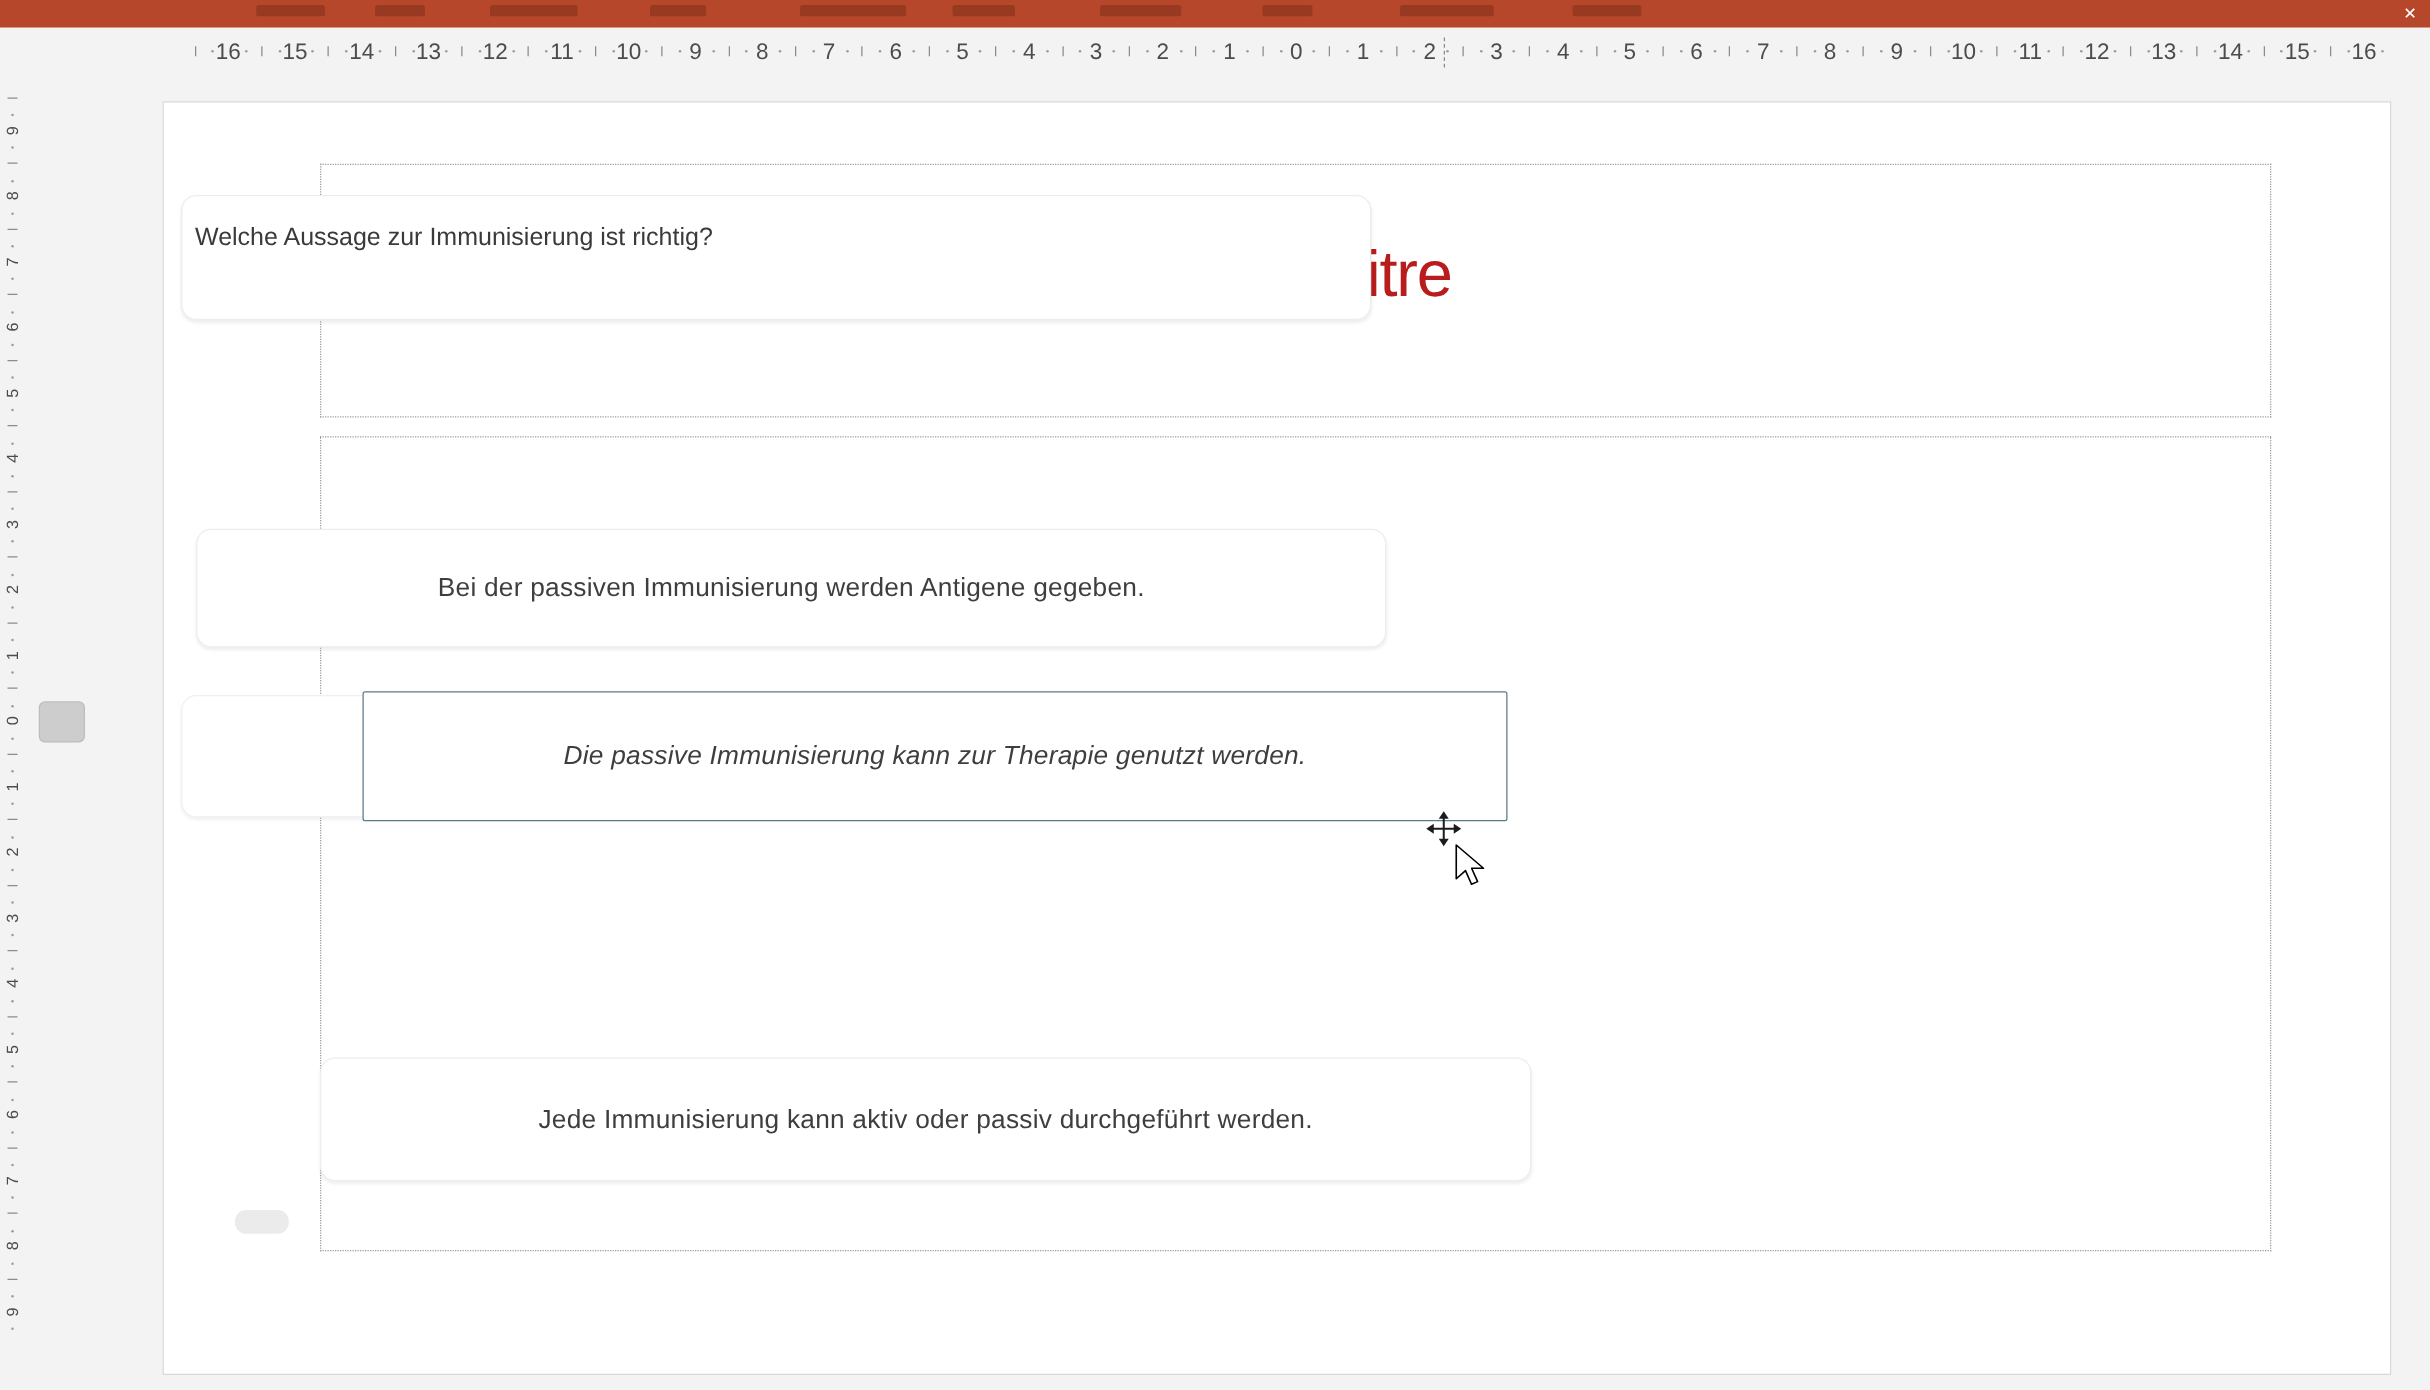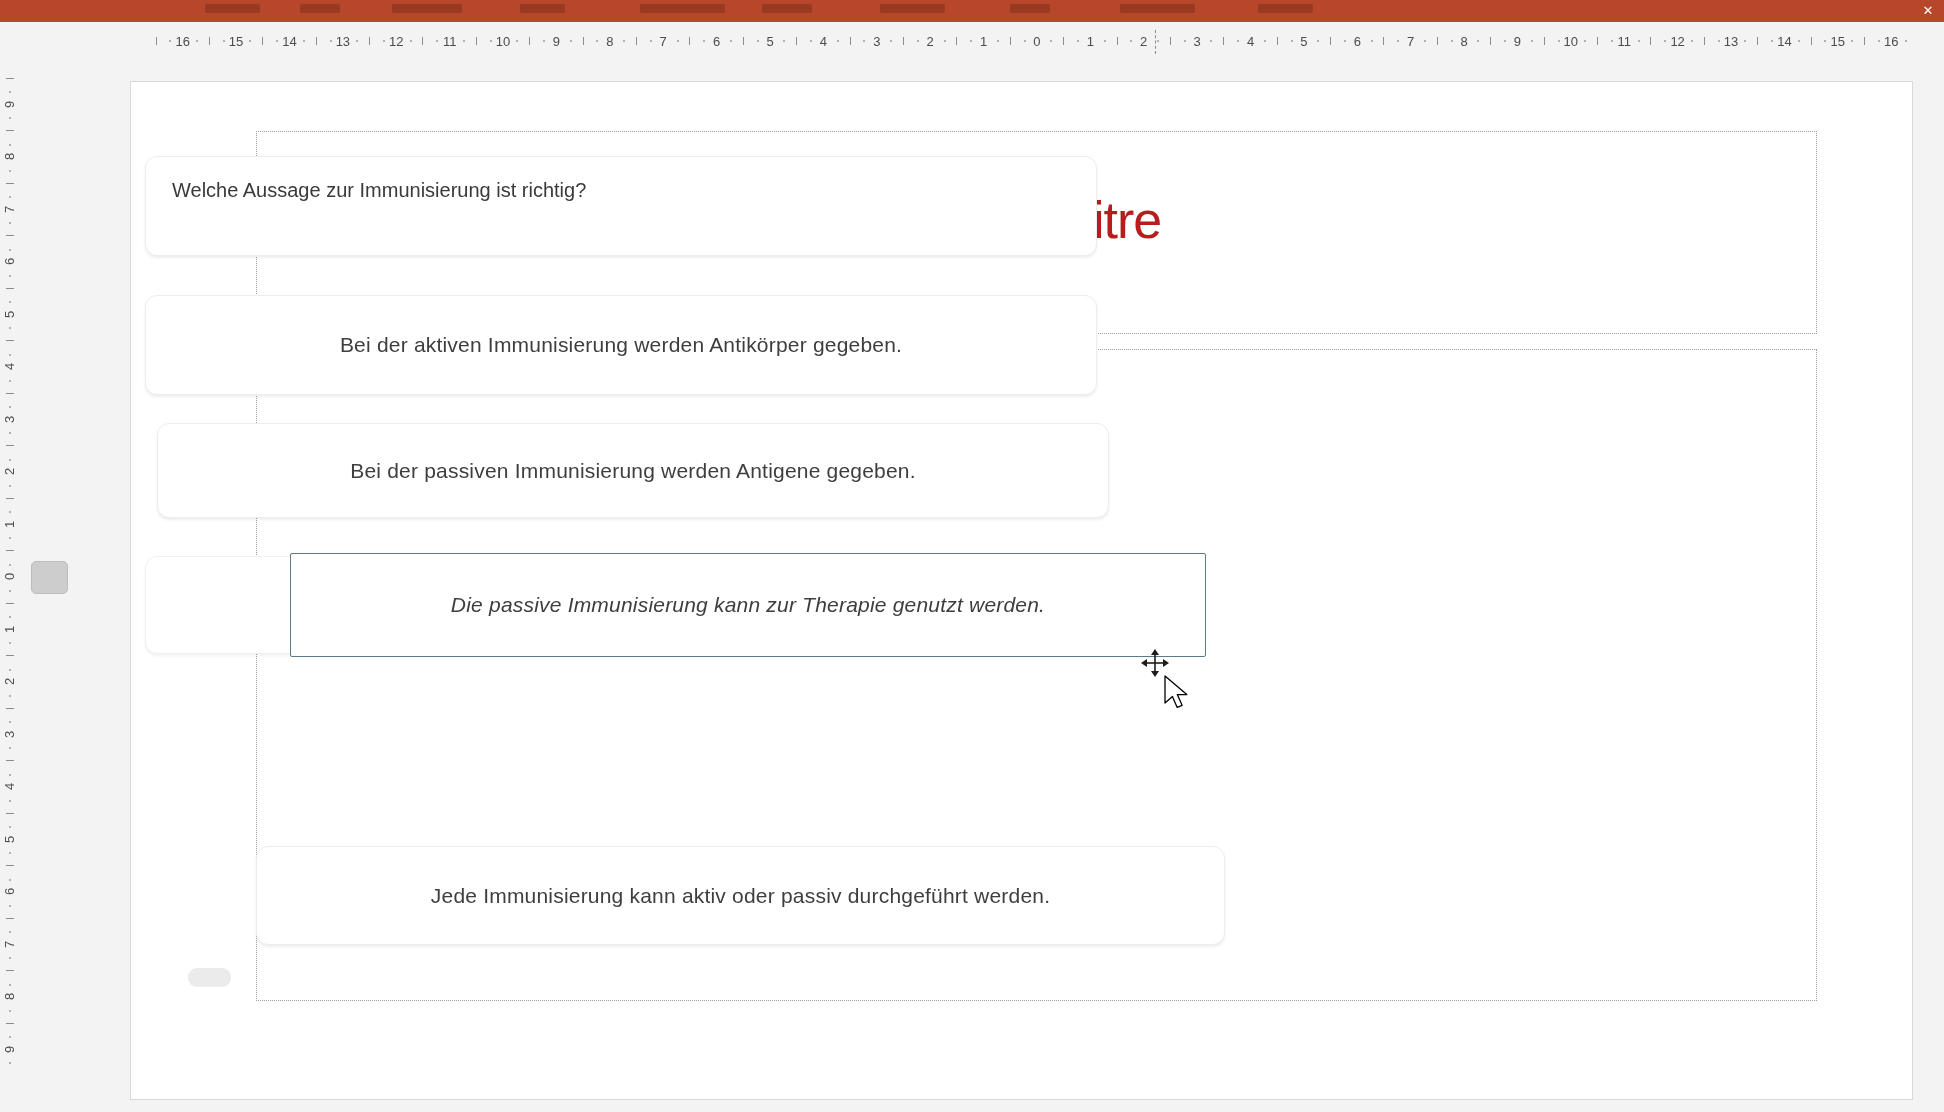--- a/index.html
+++ b/index.html
@@ -16,21 +16,21 @@
   .titlebar { position: absolute; left: 0; top: 0; width: 1944px; height: 22px; background: #b7472a; z-index: 10; }
   .smudge { position: absolute; top: 4px; height: 9px; background: rgba(40,12,6,0.22); border-radius: 2px; }
   .close-btn {
     position: absolute; right: 6px; top: 1px; width: 20px; height: 20px;
     background: transparent; border: none; color: #ffffff; font-size: 13px;
     line-height: 20px; text-align: center; font-family: inherit; cursor: pointer; padding: 0;
   }
 
   
   .hruler { position: absolute; left: 156px; top: 24px; height: 34px; display: flex; z-index: 5; }
-  .rcell { position: relative; width: 53.4px; height: 34px; display: flex; align-items: center; justify-content: center; font-size: 13px; color: #4c4c4c; }
+  .rcell { position: relative; width: 53.4px; height: 34px; display: flex; align-items: center; justify-content: center; font-size: 18px; color: #4c4c4c; }
   .rcell .rtick { position: absolute; left: -0.5px; top: 13px; width: 1px; height: 8px; background: #8c8c8c; }
   .rcell .rdot { position: absolute; top: 16px; width: 2px; height: 2px; border-radius: 50%; background: #9b9b9b; }
   .rcell .rdot.d1 { left: 25%; }
   .rcell .rdot.d2 { left: 75%; }
 
   .vruler { position: absolute; left: 0; top: 78px; width: 20px; z-index: 5; }
   .vcell { position: relative; width: 20px; height: 52.5px; display: flex; align-items: center; justify-content: center; font-size: 13px; color: #4c4c4c; }
   .vcell .rnum { display: block; transform: rotate(-90deg); }
   .vcell .rtick { position: absolute; top: -0.5px; left: 6px; width: 8px; height: 1px; background: #8c8c8c; }
   .vcell .rdot { position: absolute; left: 9px; width: 2px; height: 2px; border-radius: 50%; background: #9b9b9b; }
@@ -42,21 +42,21 @@
   .pane-handle { position: absolute; left: 31px; top: 561px; width: 37px; height: 33px; background: #cdcdcd; border: 1px solid #bdbdbd; border-radius: 5px; z-index: 4; }
 
   
   .slide { position: absolute; left: 130px; top: 81px; width: 1783px; height: 1019px; background: #ffffff; border: 1px solid #d8d8d8; z-index: 1; }
   .ph { position: absolute; border: 1px dotted #9d9d9d; z-index: 1; }
   .ph-title   { left: 125px; top: 49px;  width: 1561px; height: 203px; }
   .ph-content { left: 125px; top: 267px; width: 1561px; height: 652px; }
 
   .big-title { position: absolute; left: 962px; top: 112px; font-size: 52px; line-height: 1; color: #b91c1c; letter-spacing: -1px; z-index: 1; }
 
-  .whitebox { position: absolute; background: #ffffff; border: 1px solid #ededed; border-radius: 12px; box-shadow: 0 2px 3px rgba(0,0,0,0.07); z-index: 2; padding-left: 16px; }
+  .whitebox { position: absolute; background: #ffffff; border: 1px solid #ededed; border-radius: 12px; box-shadow: 0 2px 3px rgba(0,0,0,0.07); z-index: 2; }
   .qbox  { left: 14px; top: 74px; width: 952px; height: 100px; }
   .qtext { padding: 22px 0 0 10px; font-size: 20px; color: #3a3a3a; }
 
   .opt {
     position: absolute; display: flex; align-items: center; justify-content: center;
     background: #ffffff; border: 1px solid #ededed; border-radius: 12px;
     box-shadow: 0 2px 3px rgba(0,0,0,0.07);
     font-size: 21px; color: #3e3e3e; letter-spacing: 0.2px; z-index: 2;
     text-align: center;
   }
@@ -413,23 +413,20 @@
 <div class="slide">
   <div class="ph ph-title"></div>
   <div class="ph ph-content"></div>
 
   <div class="big-title">itre</div>
 
   <div class="whitebox qbox">
     <div class="qtext">Welche Aussage zur Immunisierung ist richtig?</div>
   </div>
 
-  <div class="opt opt1">
-    <span>Bei der aktiven Immunisierung werden Antikörper gegeben.</span>
-  </div>
   <div class="opt opt2">
     <span>Bei der passiven Immunisierung werden Antigene gegeben.</span>
   </div>
 
   <div class="opt-ghost"></div>
   <div class="opt opt3 selected">
     <span>Die passive Immunisierung kann zur Therapie genutzt werden.</span>
   </div>
 
   <div class="opt opt5">

